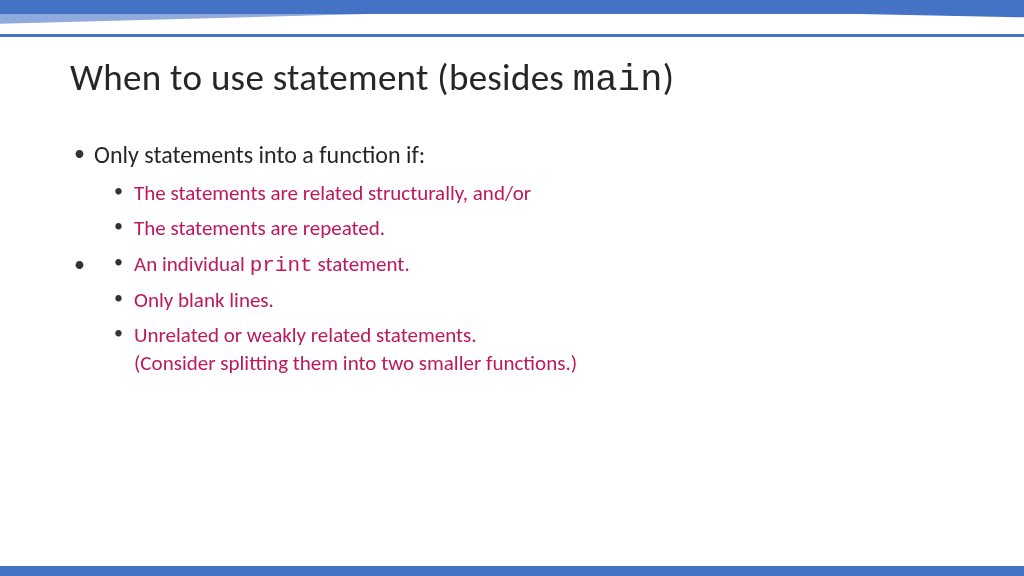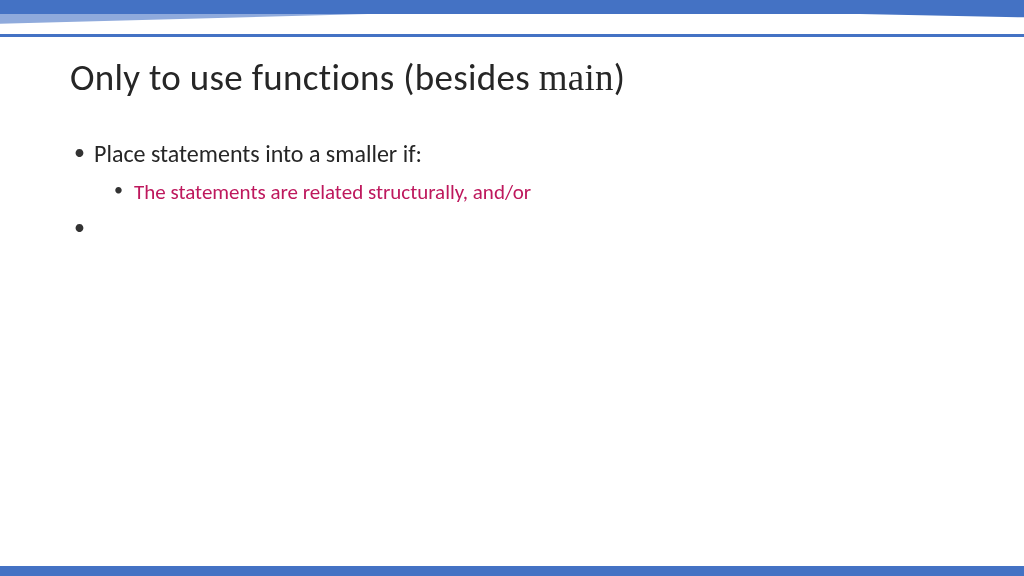--- a/index.html
+++ b/index.html
@@ -75,21 +75,21 @@
       right: 70px;
     }
     h1 {
       font-size: 37px;
       font-weight: 400;
       color: #262626;
       margin-bottom: 38px;
       letter-spacing: 0.3px;
     }
     h1 .mono {
-      font-family: Liberation Serif, serif;
+      font-family: Liberation Mono, monospace;
       font-size: 37px;
     }
     ul.level1 {
       list-style: none;
       padding-left: 24px;
     }
     ul.level1 > li {
       font-size: 24px;
       color: #262626;
       margin-bottom: 6px;
@@ -137,29 +137,38 @@
 
 <div class="top-decoration">
   <div class="top-bar-2"></div>
   <div class="top-bar-3"></div>
   <div class="top-bar-1"></div>
   <div class="top-line"></div>
 </div>
 
 <div class="content">
   <h1>
-    <span>Only to use functions (besides </span><span class="mono">main</span><span>)</span>
+    <span>When to use statement (besides </span><span class="mono">main</span><span>)</span>
   </h1>
 
   <ul class="level1">
     <li class="section-gap">
-      <span>Place statements into a smaller if:</span>
+      <span>Only statements into a function if:</span>
       <ul class="level2">
         <li><span>The statements are related structurally, and/or</span></li>
+        <li><span>The statements are repeated.</span></li>
       </ul>
     </li>
 
     <li>
+      <ul class="level2">
+        <li>
+          <span>An individual </span><span class="mono-inline">print</span><span> statement.</span>
+        </li>
+        <li><span>Only blank lines.</span></li>
+        <li style="white-space: pre-line;"><span>Unrelated or weakly related statements.
+(Consider splitting them into two smaller functions.)</span></li>
+      </ul>
     </li>
   </ul>
 </div>
 
 <div class="bottom-bar"></div>
 
 </body></html>

